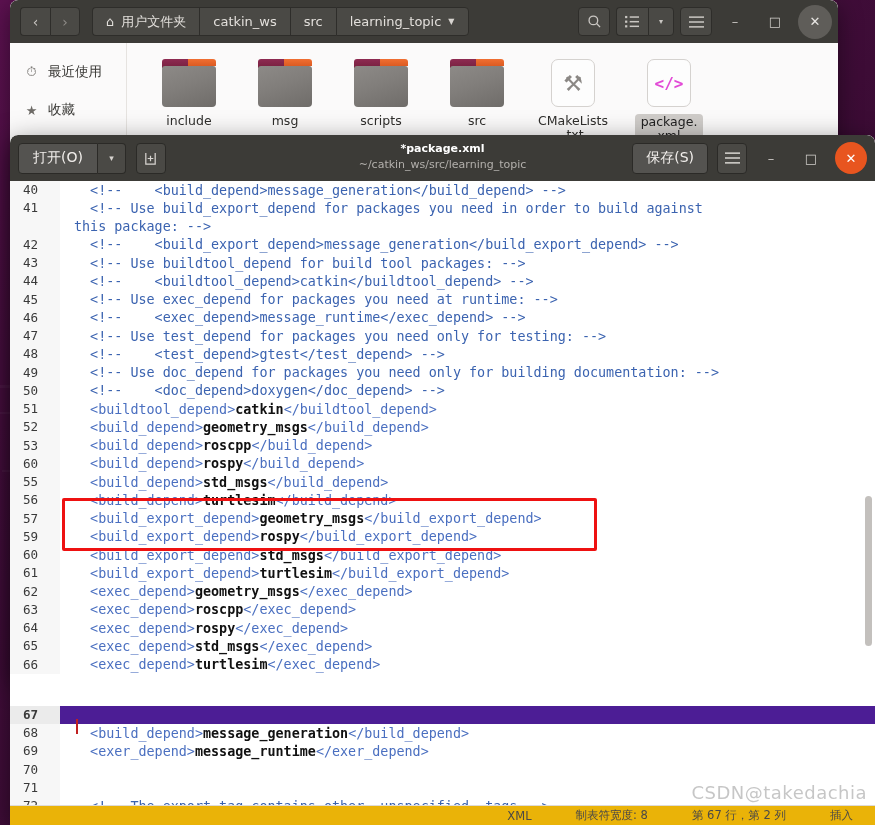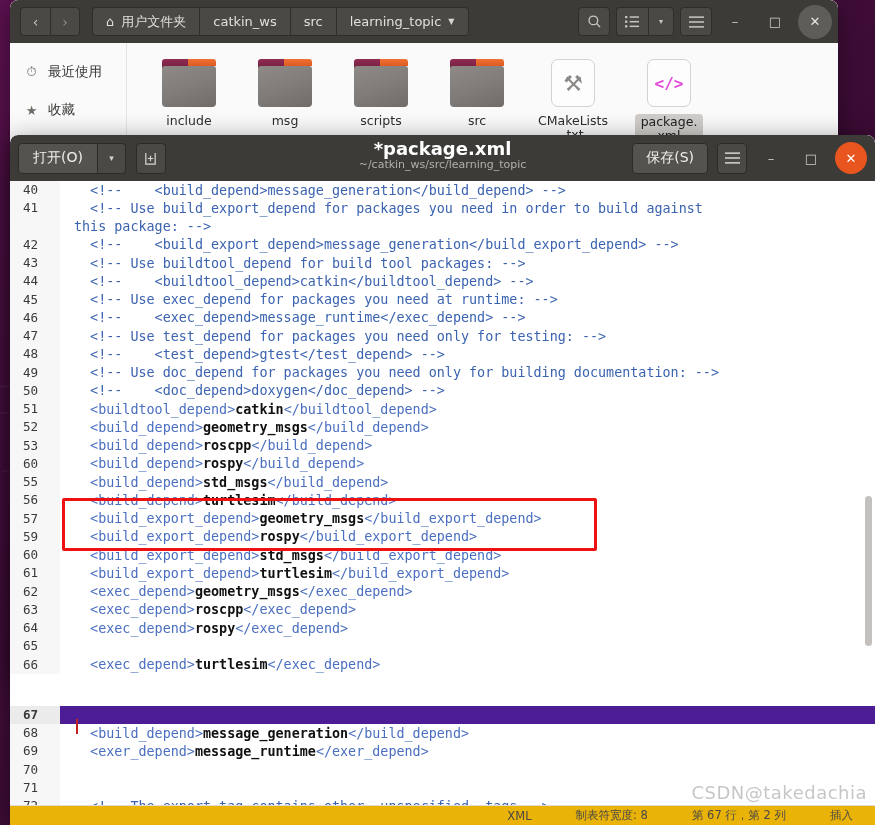--- a/index.html
+++ b/index.html
@@ -139,21 +139,21 @@
   }
   .ge-newbtn {
     height: 31px; width: 30px; margin-left: 10px;
     background:#4a4945; border:1px solid #2b2a27; border-radius:4px;
     color:#d8d5d1; font-size:13px; display:flex; align-items:center; justify-content:center;
   }
   .ge-title {
     position:absolute; left:0; right:0; top:4px;
     text-align:center; pointer-events:none;
   }
-  .ge-title .t1 { color:#ffffff; font-size:18px; font-weight:bold; line-height:19px; }
+  .ge-title .t1 { color:#ffffff; font-size:11px; font-weight:bold; line-height:19px; }
   .ge-title .t2 { color:#b3b0ac; font-size:11px; line-height:14px; }
   .ge-right { margin-left:auto; display:flex; align-items:center; z-index:2; }
   .ge-save {
     height: 31px; padding: 0 13px; background:#545350;
     border:1px solid #2b2a27; border-radius:4px;
     color:#f2efec; font-size:14px; display:flex; align-items:center;
   }
   .ge-burger {
     height:31px; width:30px; margin-left:9px; background:#4a4945;
     border:1px solid #2b2a27; border-radius:4px; color:#d8d5d1;
@@ -434,21 +434,21 @@
         <div class="cline"><div class="gutter">60</div><div class="ctext"><span class="tg">  &lt;build_depend&gt;</span><span class="val">rospy</span><span class="tg">&lt;/build_depend&gt;</span></div></div>
         <div class="cline"><div class="gutter">55</div><div class="ctext"><span class="tg">  &lt;build_depend&gt;</span><span class="val">std_msgs</span><span class="tg">&lt;/build_depend&gt;</span></div></div>
         <div class="cline"><div class="gutter">56</div><div class="ctext"><span class="tg">  &lt;build_depend&gt;</span><span class="val">turtlesim</span><span class="tg">&lt;/build_depend&gt;</span></div></div>
         <div class="cline"><div class="gutter">57</div><div class="ctext"><span class="tg">  &lt;build_export_depend&gt;</span><span class="val">geometry_msgs</span><span class="tg">&lt;/build_export_depend&gt;</span></div></div>
         <div class="cline"><div class="gutter">59</div><div class="ctext"><span class="tg">  &lt;build_export_depend&gt;</span><span class="val">rospy</span><span class="tg">&lt;/build_export_depend&gt;</span></div></div>
         <div class="cline"><div class="gutter">60</div><div class="ctext"><span class="tg">  &lt;build_export_depend&gt;</span><span class="val">std_msgs</span><span class="tg">&lt;/build_export_depend&gt;</span></div></div>
         <div class="cline"><div class="gutter">61</div><div class="ctext"><span class="tg">  &lt;build_export_depend&gt;</span><span class="val">turtlesim</span><span class="tg">&lt;/build_export_depend&gt;</span></div></div>
         <div class="cline"><div class="gutter">62</div><div class="ctext"><span class="tg">  &lt;exec_depend&gt;</span><span class="val">geometry_msgs</span><span class="tg">&lt;/exec_depend&gt;</span></div></div>
         <div class="cline"><div class="gutter">63</div><div class="ctext"><span class="tg">  &lt;exec_depend&gt;</span><span class="val">roscpp</span><span class="tg">&lt;/exec_depend&gt;</span></div></div>
         <div class="cline"><div class="gutter">64</div><div class="ctext"><span class="tg">  &lt;exec_depend&gt;</span><span class="val">rospy</span><span class="tg">&lt;/exec_depend&gt;</span></div></div>
-        <div class="cline"><div class="gutter">65</div></div>
+        <div class="cline"><div class="gutter">65</div><div class="ctext"><span class="tg">  &lt;exec_depend&gt;</span><span class="val">std_msgs</span><span class="tg">&lt;/exec_depend&gt;</span></div></div>
         <div class="cline"><div class="gutter">66</div><div class="ctext"><span class="tg">  &lt;exec_depend&gt;</span><span class="val">turtlesim</span><span class="tg">&lt;/exec_depend&gt;</span></div></div>
         <div class="cline cur"><div class="gutter">67</div><div class="ctext"><span class="tg">  </span></div></div>
         <div class="cline"><div class="gutter">68</div><div class="ctext"><span class="tg">  &lt;build_depend&gt;</span><span class="val">message_generation</span><span class="tg">&lt;/build_depend&gt;</span></div></div>
         <div class="cline"><div class="gutter">69</div><div class="ctext"><span class="tg">  &lt;exer_depend&gt;</span><span class="val">message_runtime</span><span class="tg">&lt;/exer_depend&gt;</span></div></div>
         <div class="cline"><div class="gutter">70</div><div class="ctext"><span class="tg"></span></div></div>
         <div class="cline"><div class="gutter">71</div><div class="ctext"><span class="tg"></span></div></div>
         <div class="cline"><div class="gutter">72</div><div class="ctext"><span class="cm">  &lt;!-- The export tag contains other, unspecified, tags --&gt;</span></div></div>
         <div class="cline"><div class="gutter">73</div><div class="ctext"><span class="tg">  &lt;export&gt;</span></div></div>
       </div>
     <div id="redbox"></div>

